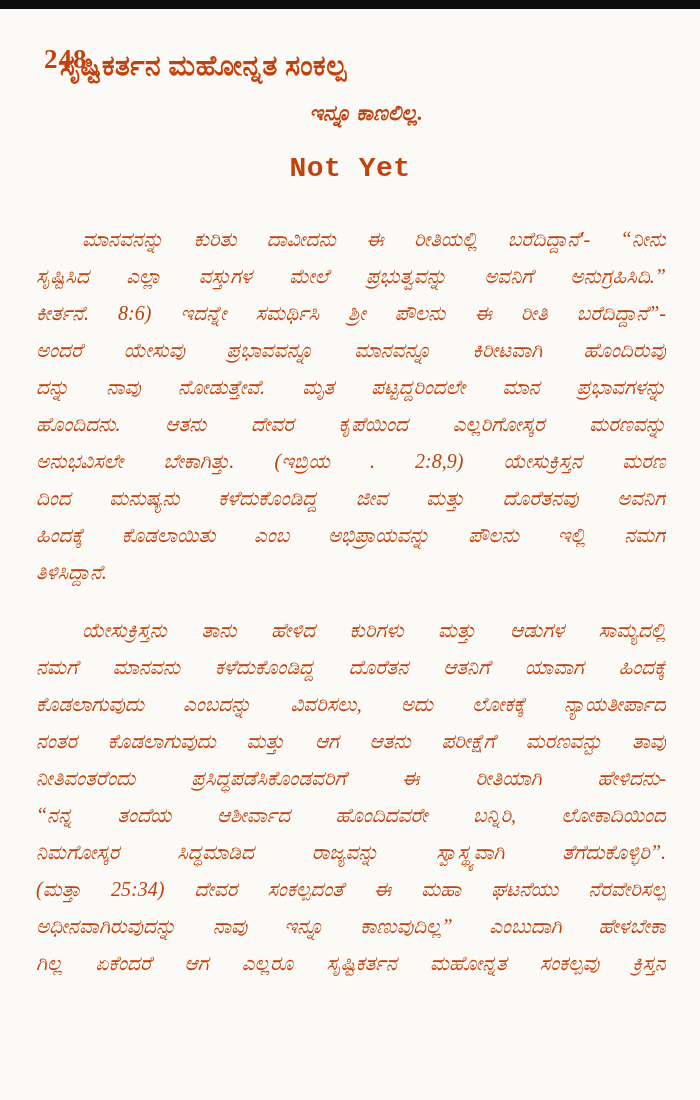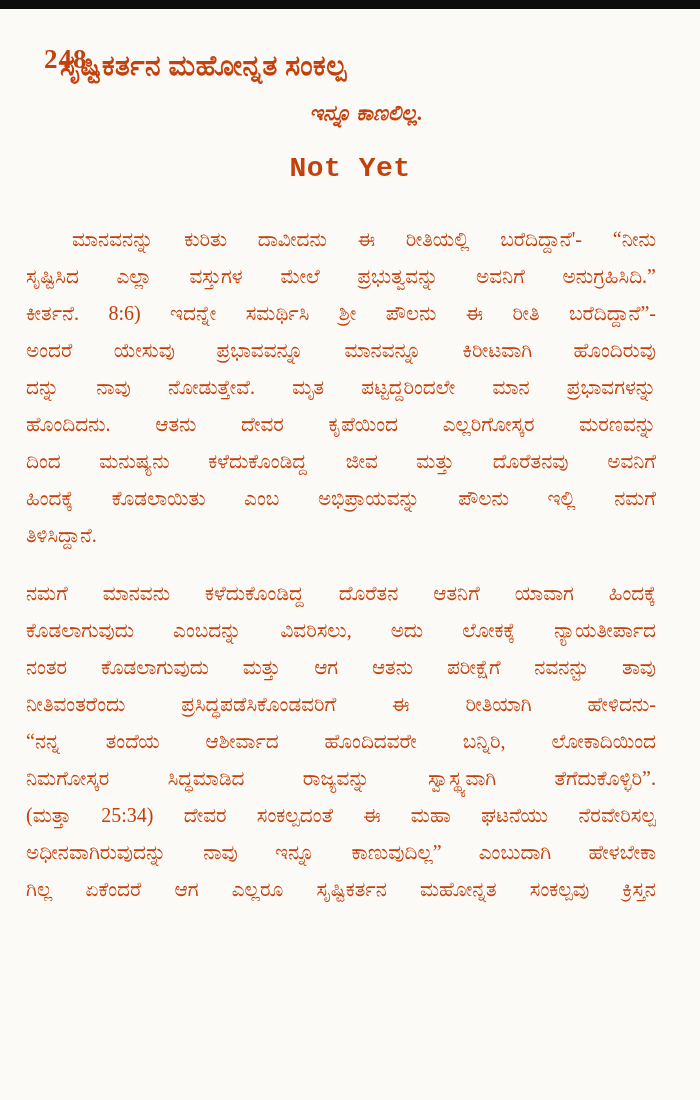--- a/index.html
+++ b/index.html
@@ -61,22 +61,23 @@
     width: 700px;
     text-align: center;
     font-family: Liberation Mono, monospace;
     font-size: 28px;
     font-weight: 800;
     letter-spacing: 0.5px;
   }
   .body-text {
     position: absolute;
     top: 221px;
-    left: 26px;
+    left: 36px;
     width: 630px;
+    font-style: italic;
   }
   .paragraph { margin: 0; }
   .paragraph + .paragraph { margin-top: 21px; }
   .text-line {
     font-size: 20px;
     line-height: 37px;
     height: 37px;
     font-weight: 500;
     text-align: justify;
     text-align-last: justify;
@@ -101,28 +102,30 @@
   <div class="chapter-title">Not Yet</div>
 
   <div class="body-text">
     <div class="paragraph">
       <div class="text-line indent">ಮಾನವನನ್ನು ಕುರಿತು ದಾವೀದನು ಈ ರೀತಿಯಲ್ಲಿ ಬರೆದಿದ್ದಾನೆ'- “ನೀನು</div>
       <div class="text-line">ಸೃಷ್ಟಿಸಿದ ಎಲ್ಲಾ ವಸ್ತುಗಳ ಮೇಲೆ ಪ್ರಭುತ್ವವನ್ನು ಅವನಿಗೆ ಅನುಗ್ರಹಿಸಿದಿ.”</div>
       <div class="text-line">ಕೀರ್ತನೆ. 8:6) ಇದನ್ನೇ ಸಮರ್ಥಿಸಿ ಶ್ರೀ ಪೌಲನು ಈ ರೀತಿ ಬರೆದಿದ್ದಾನೆ”-</div>
       <div class="text-line">ಅಂದರೆ ಯೇಸುವು ಪ್ರಭಾವವನ್ನೂ ಮಾನವನ್ನೂ ಕಿರೀಟವಾಗಿ ಹೊಂದಿರುವು</div>
       <div class="text-line">ದನ್ನು ನಾವು ನೋಡುತ್ತೇವೆ. ಮೃತ ಪಟ್ಟದ್ದರಿಂದಲೇ ಮಾನ ಪ್ರಭಾವಗಳನ್ನು</div>
       <div class="text-line">ಹೊಂದಿದನು. ಆತನು ದೇವರ ಕೃಪೆಯಿಂದ ಎಲ್ಲರಿಗೋಸ್ಕರ ಮರಣವನ್ನು</div>
+      <div class="text-line">ಅನುಭವಿಸಲೇ ಬೇಕಾಗಿತ್ತು. (ಇಬ್ರಿಯ . 2:8,9) ಯೇಸುಕ್ರಿಸ್ತನ ಮರಣ</div>
       <div class="text-line">ದಿಂದ ಮನುಷ್ಯನು ಕಳೆದುಕೊಂಡಿದ್ದ ಜೀವ ಮತ್ತು ದೊರೆತನವು ಅವನಿಗೆ</div>
       <div class="text-line">ಹಿಂದಕ್ಕೆ ಕೊಡಲಾಯಿತು ಎಂಬ ಅಭಿಪ್ರಾಯವನ್ನು ಪೌಲನು ಇಲ್ಲಿ ನಮಗೆ</div>
       <div class="text-line short">ತಿಳಿಸಿದ್ದಾನೆ.</div>
     </div>
     <div class="paragraph">
+      <div class="text-line indent">ಯೇಸುಕ್ರಿಸ್ತನು ತಾನು ಹೇಳಿದ ಕುರಿಗಳು ಮತ್ತು ಆಡುಗಳ ಸಾಮ್ಯದಲ್ಲಿ</div>
       <div class="text-line">ನಮಗೆ ಮಾನವನು ಕಳೆದುಕೊಂಡಿದ್ದ ದೊರೆತನ ಆತನಿಗೆ ಯಾವಾಗ ಹಿಂದಕ್ಕೆ</div>
       <div class="text-line">ಕೊಡಲಾಗುವುದು ಎಂಬದನ್ನು ವಿವರಿಸಲು, ಅದು ಲೋಕಕ್ಕೆ ನ್ಯಾಯತೀರ್ಪಾದ</div>
-      <div class="text-line">ನಂತರ ಕೊಡಲಾಗುವುದು ಮತ್ತು ಆಗ ಆತನು ಪರೀಕ್ಷೆಗೆ ನವನನ್ಟು ತಾವು</div>
+      <div class="text-line">ನಂತರ ಕೊಡಲಾಗುವುದು ಮತ್ತು ಆಗ ಆತನು ಪರೀಕ್ಷೆಗೆ ಮರಣವನ್ಟು ತಾವು</div>
       <div class="text-line">ನೀತಿವಂತರೆಂದು ಪ್ರಸಿದ್ಧಪಡೆಸಿಕೊಂಡವರಿಗೆ ಈ ರೀತಿಯಾಗಿ ಹೇಳಿದನು-</div>
       <div class="text-line">“ನನ್ನ ತಂದೆಯ ಆಶೀರ್ವಾದ ಹೊಂದಿದವರೇ ಬನ್ನಿರಿ, ಲೋಕಾದಿಯಿಂದ</div>
       <div class="text-line">ನಿಮಗೋಸ್ಕರ ಸಿದ್ಧಮಾಡಿದ ರಾಜ್ಯವನ್ನು ಸ್ವಾಸ್ಥ್ಯವಾಗಿ ತೆಗೆದುಕೊಳ್ಳಿರಿ”.</div>
       <div class="text-line">(ಮತ್ತಾ 25:34) ದೇವರ ಸಂಕಲ್ಪದಂತೆ ಈ ಮಹಾ ಘಟನೆಯು ನೆರವೇರಿಸಲ್ಪ</div>
       <div class="text-line">ಅಧೀನವಾಗಿರುವುದನ್ನು ನಾವು ಇನ್ನೂ ಕಾಣುವುದಿಲ್ಲ” ಎಂಬುದಾಗಿ ಹೇಳಬೇಕಾ</div>
       <div class="text-line">ಗಿಲ್ಲ ಏಕೆಂದರೆ ಆಗ ಎಲ್ಲರೂ ಸೃಷ್ಟಿಕರ್ತನ ಮಹೋನ್ನತ ಸಂಕಲ್ಪವು ಕ್ರಿಸ್ತನ</div>
     </div>
   </div>
 </div>
 

